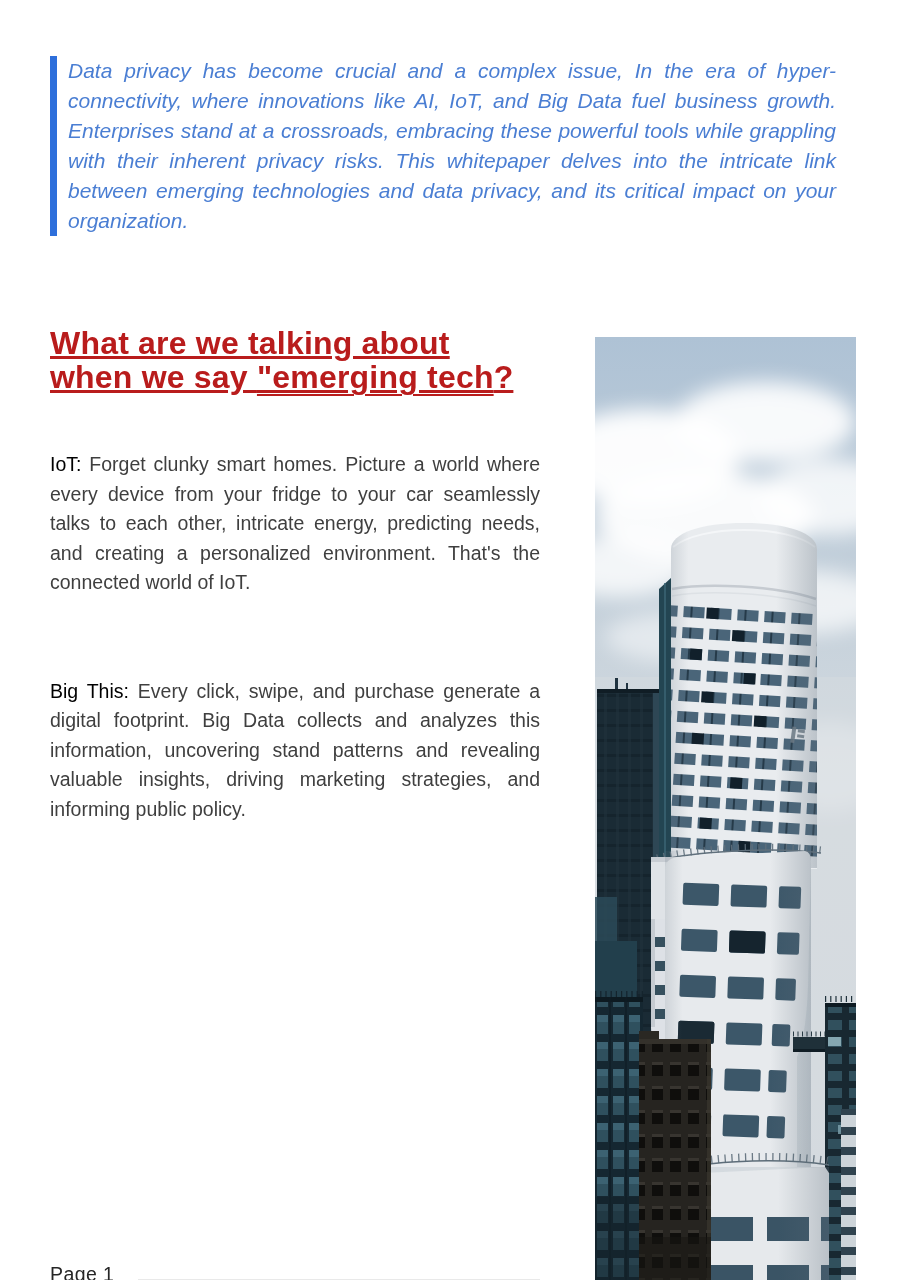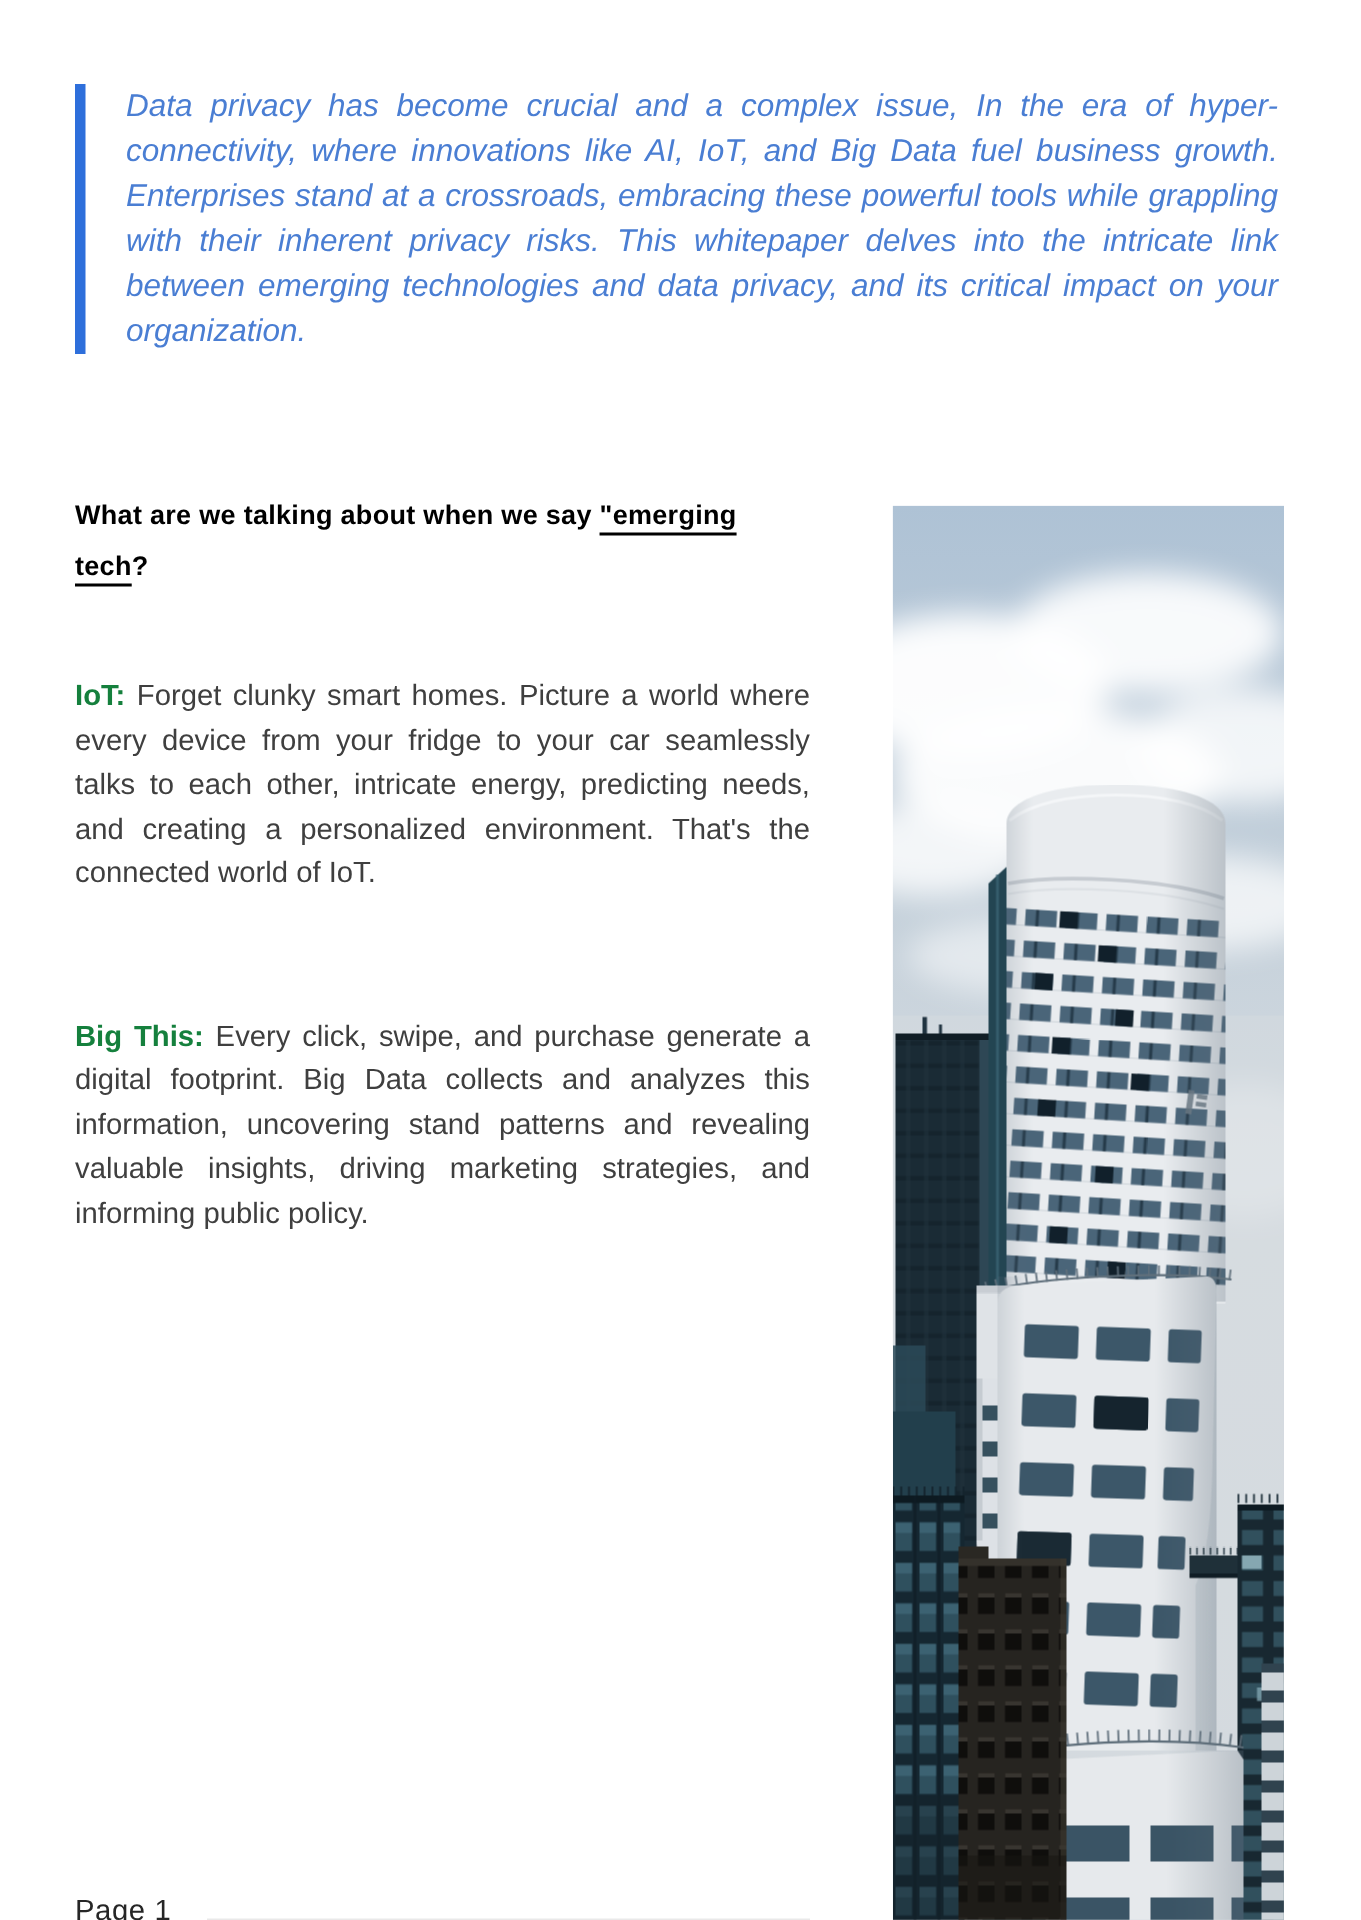--- a/index.html
+++ b/index.html
@@ -12,60 +12,61 @@
     font-family: "Liberation Sans", "DejaVu Sans", sans-serif;
   }
 
   
   .quote-block {
     position: absolute;
     left: 50px;
     top: 56px;
     width: 768px;
     border-left: 7px solid #2e6fdb;
-    padding-left: 27px;
+    padding-left: 11px;
   }
   .quote-text {
     margin: 0;
     font-style: italic;
     color: #4a7ed3;
     font-size: 21px;
     line-height: 30px;
     text-align: justify;
   }
 
   
   .content-col {
     position: absolute;
     left: 50px;
     top: 326px;
     width: 490px;
   }
   .heading {
     margin: 0 0 56px 0;
-    font-size: 18px;
+    font-size: 32px;
     line-height: 34px;
     font-weight: 600;
-    color: #000000;
+    color: #b91c1c;
     letter-spacing: 0.2px;
+    text-decoration: underline;
   }
   .heading .underlined {
     text-decoration: underline;
     text-underline-offset: 6px;
     text-decoration-thickness: 2px;
   }
   .para {
     margin: 0 0 79px 0;
     font-size: 19.5px;
     line-height: 29.5px;
     color: #3f3f3f;
     text-align: justify;
   }
   .para:last-child { margin-bottom: 0; }
-  .para strong { font-weight: 700; color: #15803d; }
+  .para strong { font-weight: 400; color: #000000; }
 
   
   .photo {
     position: absolute;
     left: 595px;
     top: 337px;
     width: 261px;
     height: 943px;
     overflow: hidden;
   }

